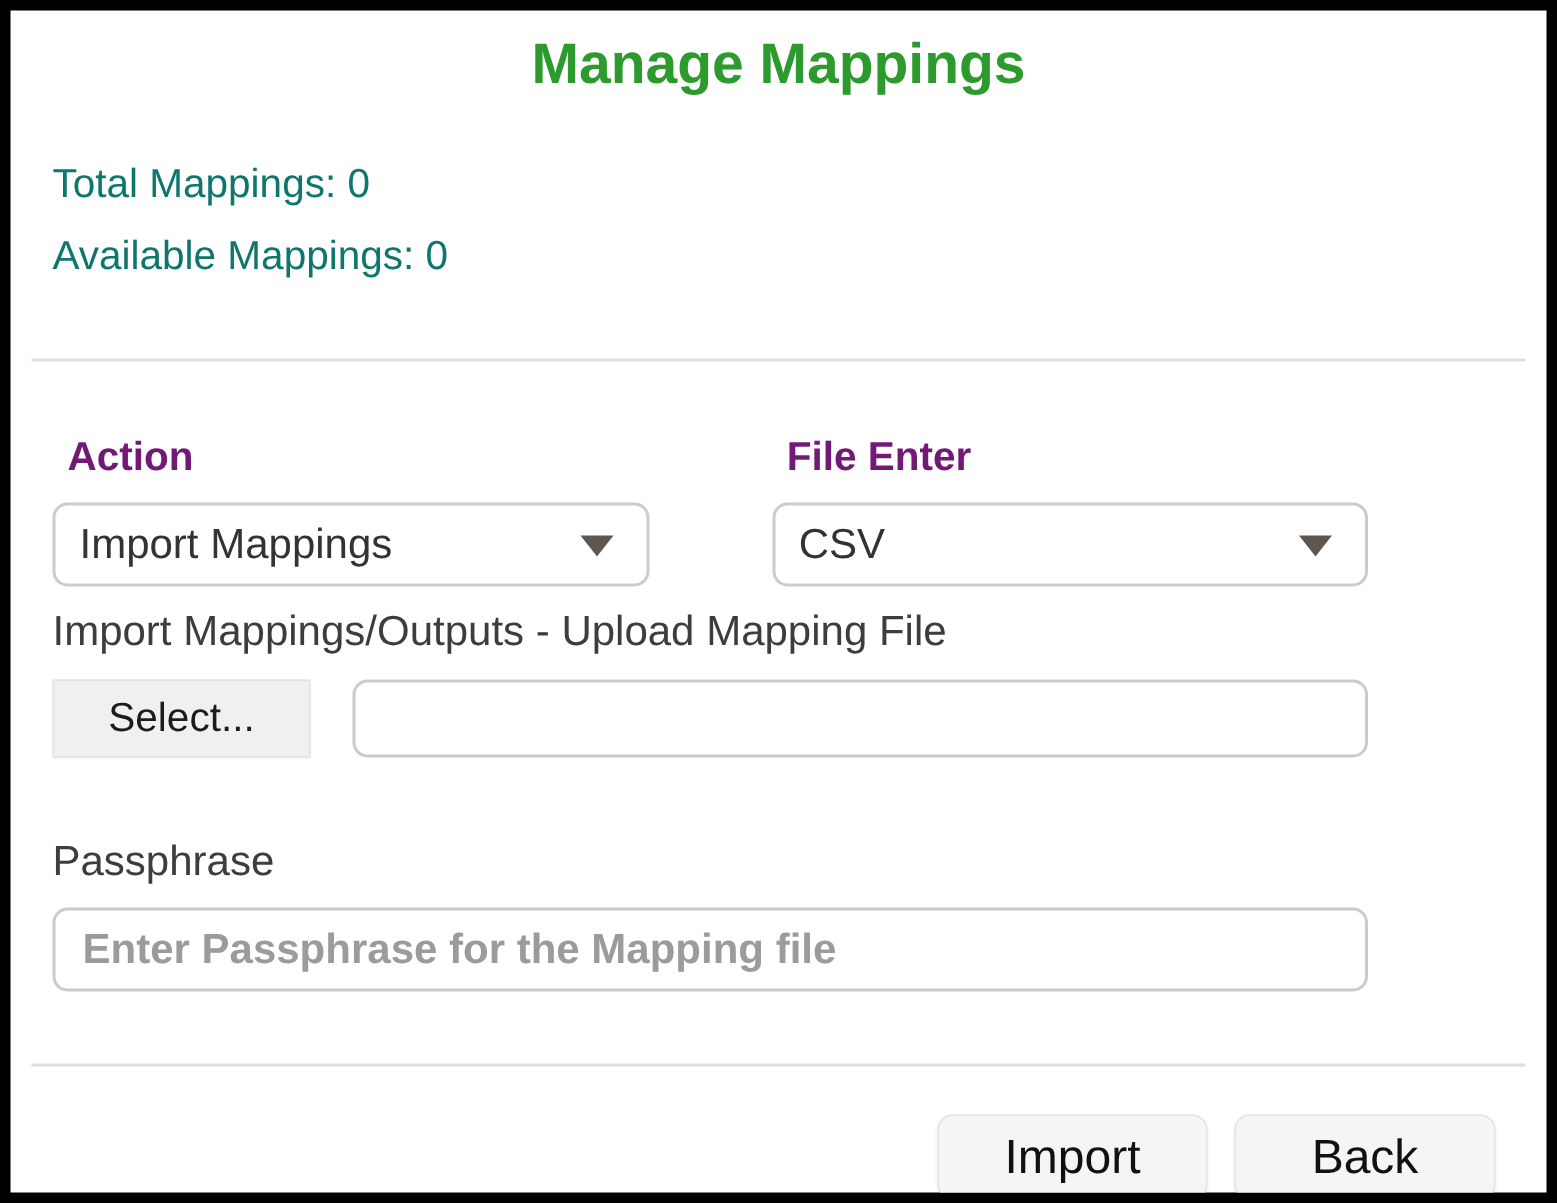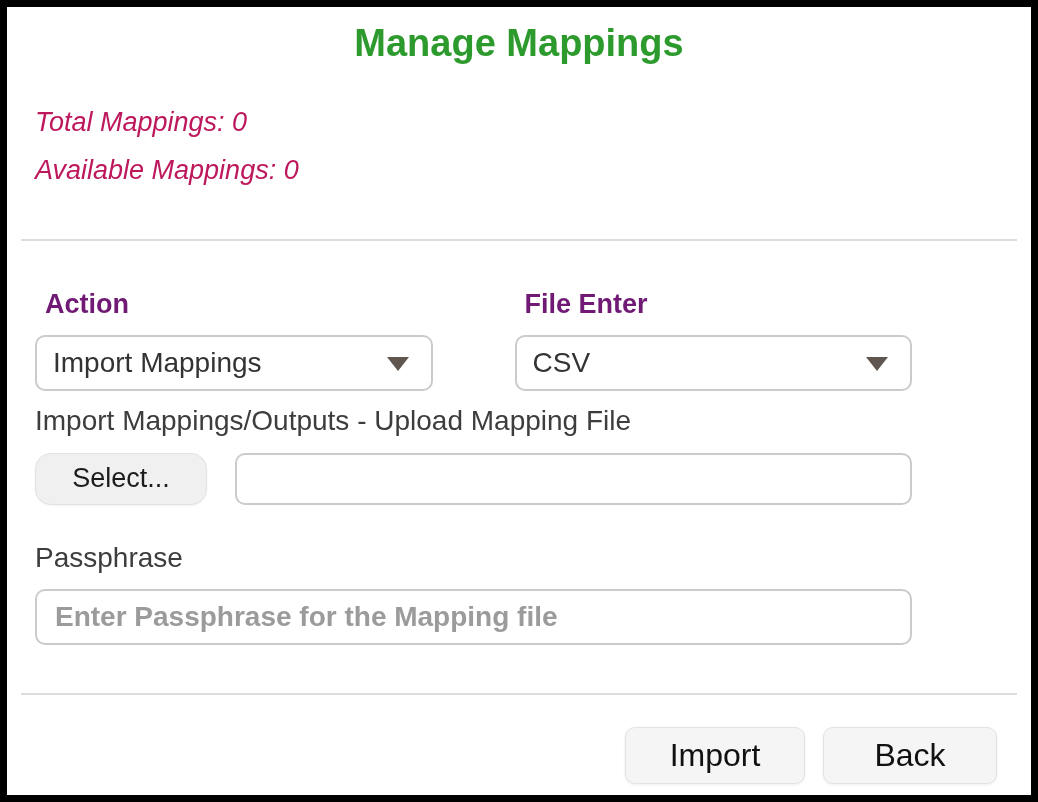--- a/index.html
+++ b/index.html
@@ -25,24 +25,23 @@
     font-size: 38px;
     font-weight: bold;
     color: #2d9a2d;
     line-height: 1.2;
   }
   .stats {
     margin-top: 40px;
   }
   .stat-line {
     font-size: 27px;
-    color: #be185d;
+    color: #0f766e;
     line-height: 30px;
     margin-bottom: 18px;
-    font-style: italic;
   }
   .divider {
     border: none;
     border-top: 2px solid #dddddd;
     margin: 0 -14px;
   }
   .divider-1 { margin-top: 54px; }
   .divider-2 { margin-top: 48px; }
   .form {
     max-width: 877px;
@@ -102,40 +101,40 @@
     display: flex;
     gap: 28px;
     margin-top: 16px;
     align-items: stretch;
   }
   .select-file-button {
     width: 172px;
     height: 52px;
     background: #f0f0f0;
     border: 1px solid #e2e2e2;
-    border-radius: 16px;
+    border-radius: 0;
     font-family: inherit;
     font-size: 27px;
     color: #1c1c1c;
     cursor: pointer;
     box-shadow: 0 1px 2px rgba(0,0,0,0.05);
   }
   .file-input {
     flex: 1;
     height: 52px;
     border: 2px solid #cbcbcb;
     border-radius: 10px;
     font-family: inherit;
     font-size: 28px;
     color: #333333;
     padding: 0 16px;
     outline: none;
   }
   .passphrase-label {
-    margin-top: 38px;
+    margin-top: 54px;
     font-size: 28px;
     color: #3d3d3d;
     line-height: 30px;
   }
   .passphrase-input {
     display: block;
     width: 100%;
     margin-top: 16px;
     height: 56px;
     border: 2px solid #cbcbcb;

